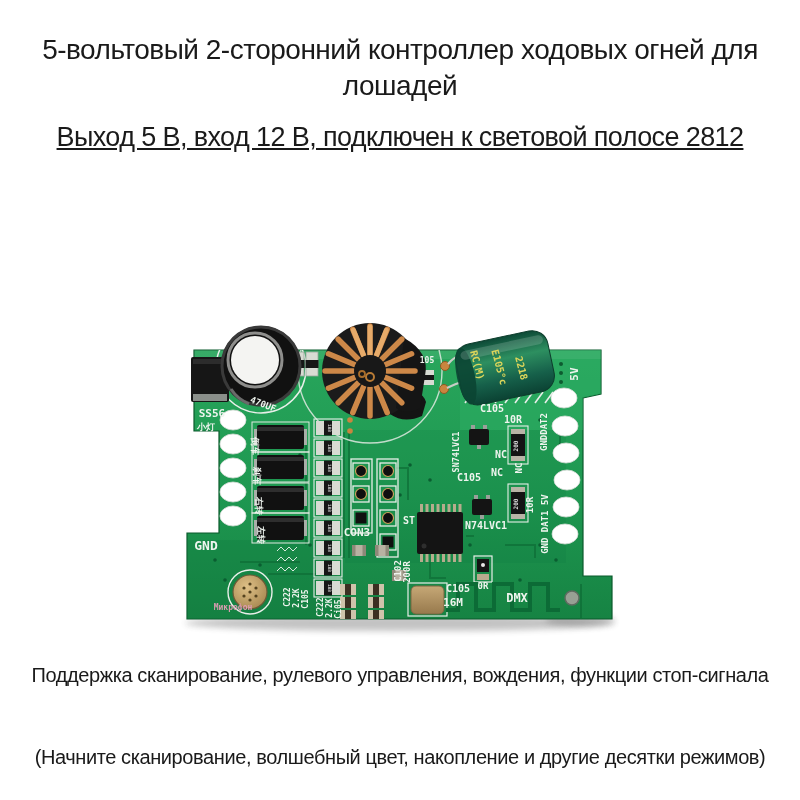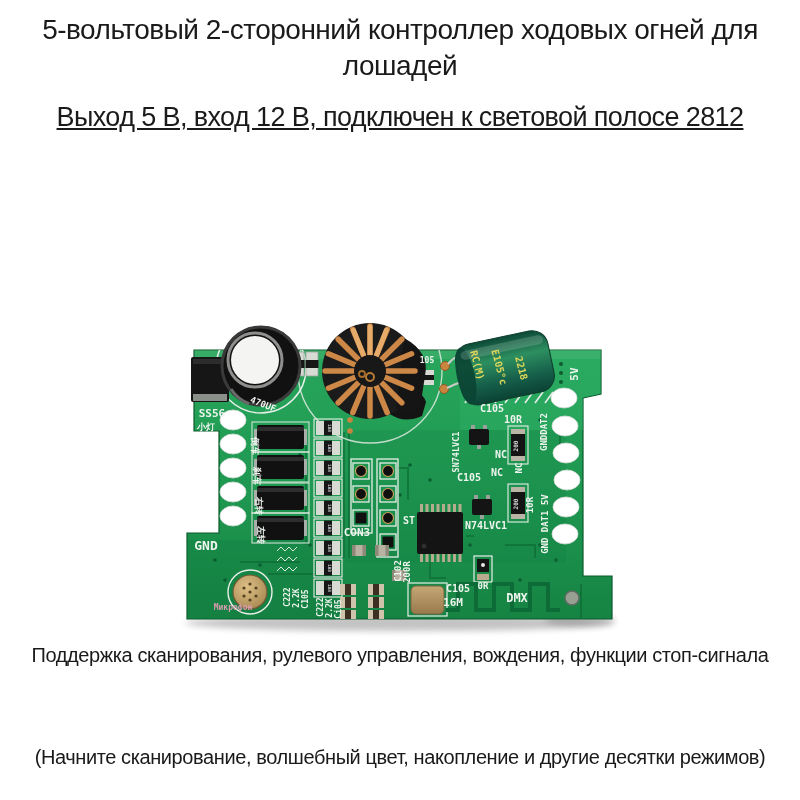--- a/index.html
+++ b/index.html
@@ -1,23 +1,23 @@
 <!DOCTYPE html>
 <html><head>
 <meta charset="utf-8">
 <style>
   html,body{margin:0;padding:0;background:#ffffff;}
   .page{position:relative;width:800px;height:800px;background:#ffffff;overflow:hidden;
         font-family:"Liberation Sans",sans-serif;color:#1a1a1a;}
-  .txt{position:absolute;left:0;width:100%;text-align:center;}
+  .txt{position:absolute;left:0;width:100%;text-align:center;margin-top:20px;}
   .title{top:12px;font-size:28px;line-height:1.28;letter-spacing:-0.5px;padding:0 18px;
          width:764px;}
   .subtitle{top:102px;font-size:27px;letter-spacing:-0.6px;white-space:nowrap;text-decoration:underline;}
   .footer1{top:644px;font-size:20px;letter-spacing:-0.4px;white-space:nowrap;}
-  .footer2{top:746px;font-size:20px;letter-spacing:-0.4px;white-space:nowrap;}
+  .footer2{top:726px;font-size:20px;letter-spacing:-0.4px;white-space:nowrap;}
   .photo{position:absolute;inset:0;}
   svg{position:absolute;left:0;top:0;}
   #silk-labels text{font-family:"DejaVu Sans Mono",monospace;font-weight:700;}
 </style>
 </head>
 <body>
 
 <div class="page">
 
   <div class="txt title">5-вольтовый 2-сторонний контроллер ходовых огней для лошадей</div>
@@ -415,15 +415,15 @@
           <text x="328" y="488" font-size="4.5" fill="#d0d0d0" text-anchor="middle" transform="rotate(90 328 488)">103</text>
           <text x="328" y="508" font-size="4.5" fill="#d0d0d0" text-anchor="middle" transform="rotate(90 328 508)">103</text>
           <text x="328" y="528" font-size="4.5" fill="#d0d0d0" text-anchor="middle" transform="rotate(90 328 528)">103</text>
           <text x="328" y="548" font-size="4.5" fill="#d0d0d0" text-anchor="middle" transform="rotate(90 328 548)">103</text>
           <text x="328" y="568" font-size="4.5" fill="#d0d0d0" text-anchor="middle" transform="rotate(90 328 568)">103</text>
           <text x="328" y="588" font-size="4.5" fill="#d0d0d0" text-anchor="middle" transform="rotate(90 328 588)">103</text>
         </g>
   </svg>
   </div>
 
-  <div class="txt footer1">Поддержка сканирования, рулевого управления, вождения, функции стоп-сигнала</div>
+  <div class="txt footer1">Поддержка сканирование, рулевого управления, вождения, функции стоп-сигнала</div>
   <div class="txt footer2">(Начните сканирование, волшебный цвет, накопление и другие десятки режимов)</div>
 </div>
 
 </body></html>

